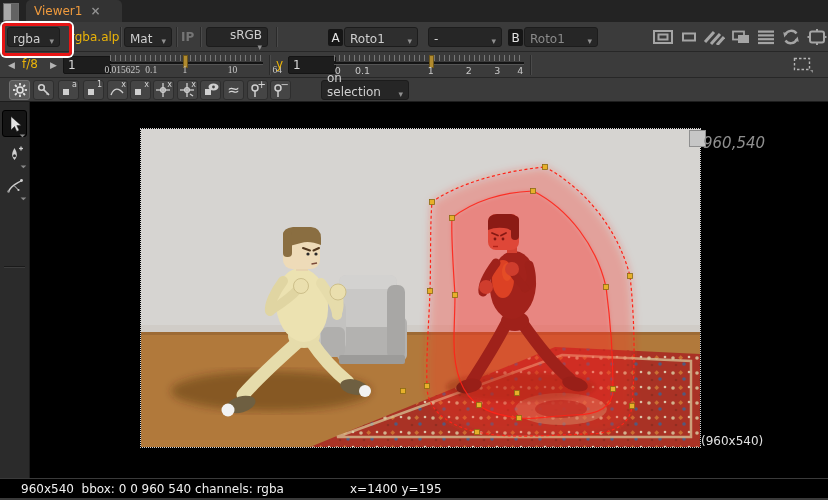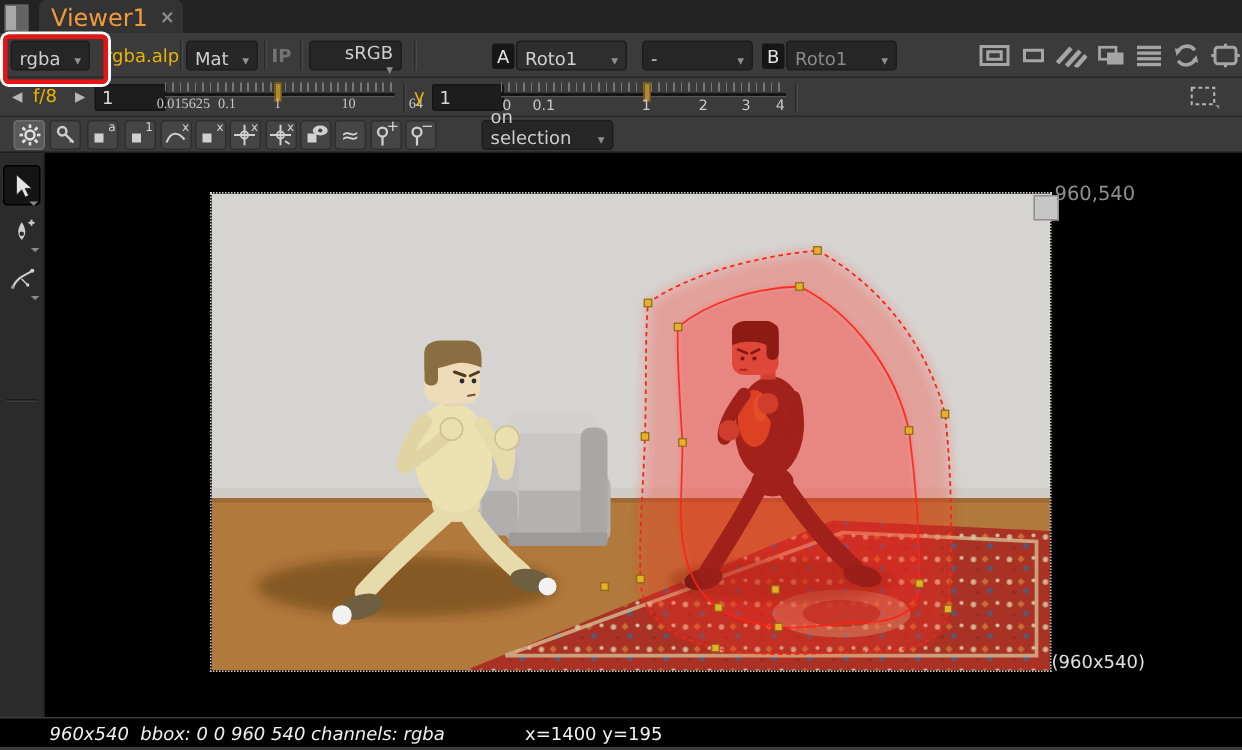--- a/index.html
+++ b/index.html
@@ -6,21 +6,21 @@
   .app{position:relative;width:828px;height:500px;background:#000;overflow:hidden;
        font-family:"DejaVu Sans","Liberation Sans",sans-serif;font-size:12px;color:#c8c8c8;
        -webkit-font-smoothing:antialiased;}
   
   .tabbar{position:absolute;left:0;top:0;width:828px;height:22px;background:#232323;}
   .pane-icon{position:absolute;left:3px;top:3px;width:14px;height:16px;background:#3a3a3a;border:1px solid #6a6a6a;display:flex;}
   .pane-icon .l{width:7px;height:100%;background:#a8a8a8;}
   .pane-icon .r{width:7px;height:100%;background:#636363;}
   .tab{position:absolute;left:26px;top:0;height:22px;width:96px;background:#333333;border-radius:5px 5px 0 0;
        display:flex;align-items:center;padding:0 8px;box-sizing:border-box;gap:8px;}
-  .tab .tlabel{color:#ef9a3d;font-size:16px;}
+  .tab .tlabel{color:#ef9a3d;font-size:12px;}
   .tab .tclose{color:#8f8f8f;font-size:12px;font-weight:bold;line-height:10px;}
   
   .row1{position:absolute;left:0;top:22px;width:828px;height:30px;background:#3b3b3b;border-bottom:1px solid #272727;box-sizing:border-box;}
   .row2{position:absolute;left:0;top:52px;width:828px;height:26px;background:#3b3b3b;border-bottom:1px solid #272727;box-sizing:border-box;}
   .row3{position:absolute;left:0;top:78px;width:828px;height:24px;background:#3b3b3b;border-bottom:1px solid #1d1d1d;box-sizing:border-box;}
   .dd{position:absolute;top:5px;height:20px;background:#262626;border:1px solid #1c1c1c;border-radius:3px;
       display:flex;align-items:flex-end;justify-content:space-between;padding:0 5px;box-sizing:border-box;color:#cfcfcf;}
   .dd .arr{color:#909090;font-size:9px;margin-left:6px;}
   .sep{position:absolute;top:5px;width:1px;height:20px;background:#2a2a2a;border-right:1px solid #4a4a4a;}
   .plain{position:absolute;top:8px;color:#eab308;}
@@ -48,26 +48,26 @@
   .seldd{position:absolute;left:297px;top:2px;width:88px;height:20px;margin-left:24px;}
   .waves-glyph{font-size:15px;color:#d6d6d6;line-height:10px;}
   
   .lefttb{position:absolute;left:0;top:102px;width:30px;height:376px;background:#2b2b2b;border-right:1px solid #1c1c1c;box-sizing:border-box;}
   .ltbtn{position:absolute;left:2px;width:25px;height:27px;display:flex;align-items:center;justify-content:center;border-radius:3px;}
   .ltbtn.active{background:#141414;border:1px solid #000;box-sizing:border-box;}
   .corner-carets{position:absolute;right:1px;bottom:1px;width:0;height:0;border-left:4px solid transparent;border-top:4px solid transparent;border-right:4px solid #8a8a8a;transform:rotate(45deg);}
   .ltsep{position:absolute;left:4px;top:164px;width:21px;height:1px;background:#1a1a1a;border-bottom:1px solid #3d3d3d;}
   
   .viewer-img{position:absolute;left:141px;top:129px;width:559px;height:318px;outline:1px dotted #cfcfcf;}
-  .res-top{position:absolute;left:703px;top:122px;color:#8f8f8f;font-size:13px;}
+  .res-top{position:absolute;left:703px;top:134px;color:#8f8f8f;font-size:15px;font-style:italic;}
   .res-bottom{position:absolute;left:701px;top:434px;color:#e0e0e0;font-size:12px;}
   .corner-handle{position:absolute;left:689px;top:130px;width:17px;height:17px;background:#c6c6c6;border:1px solid #8f8f8f;box-sizing:border-box;}
   
   .statusbar{position:absolute;left:0;top:478px;width:828px;height:22px;background:#000;border-top:1px solid #3a3a3a;border-bottom:2px solid #3a3a3a;box-sizing:border-box;}
-  .statusbar .info{position:absolute;left:33px;top:3px;color:#f0f0f0;white-space:pre;font-style:italic;}
+  .statusbar .info{position:absolute;left:21px;top:3px;color:#f0f0f0;white-space:pre;}
   .statusbar .coords{position:absolute;left:350px;top:3px;color:#f0f0f0;white-space:pre;}
 </style>
 </head>
 <body>
 
 <div class="app">
 
   <div class="tabbar">
     <div class="pane-icon">
         <div class="l"></div>

